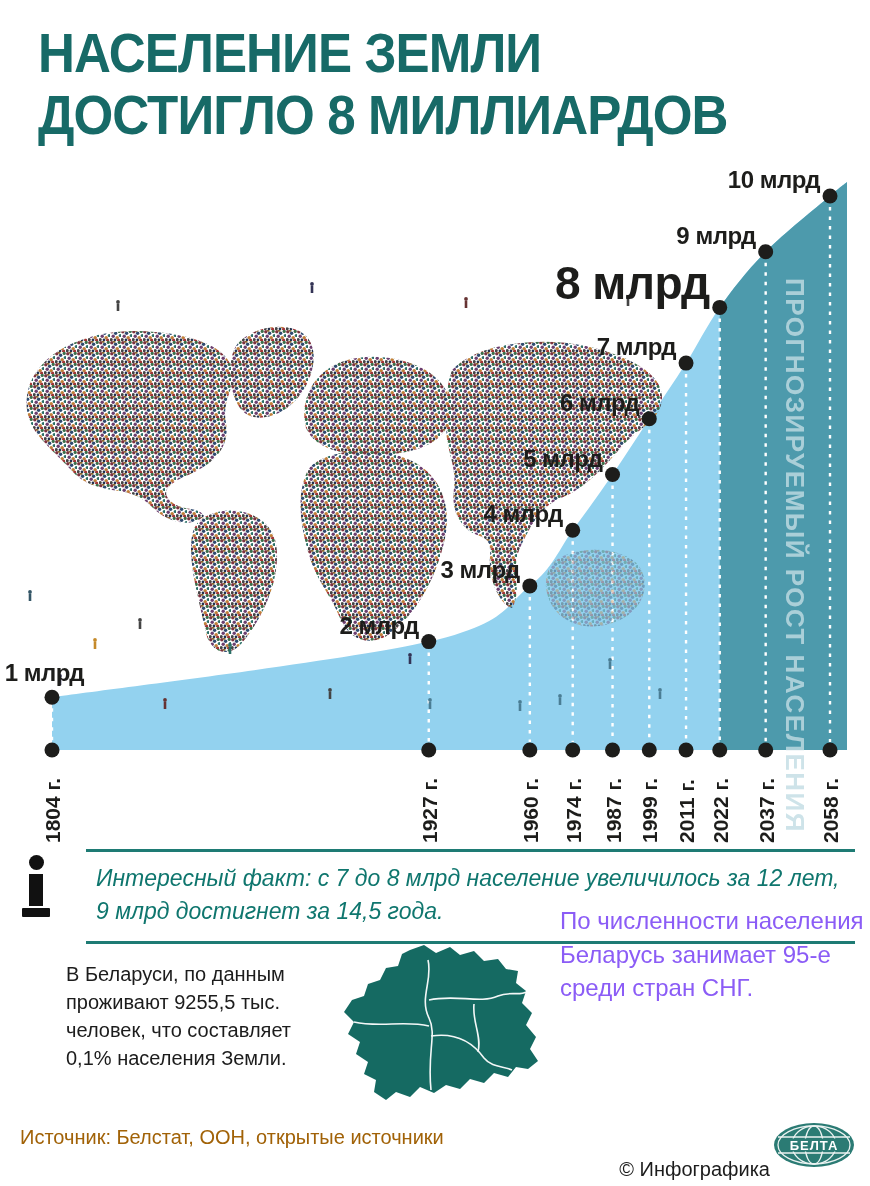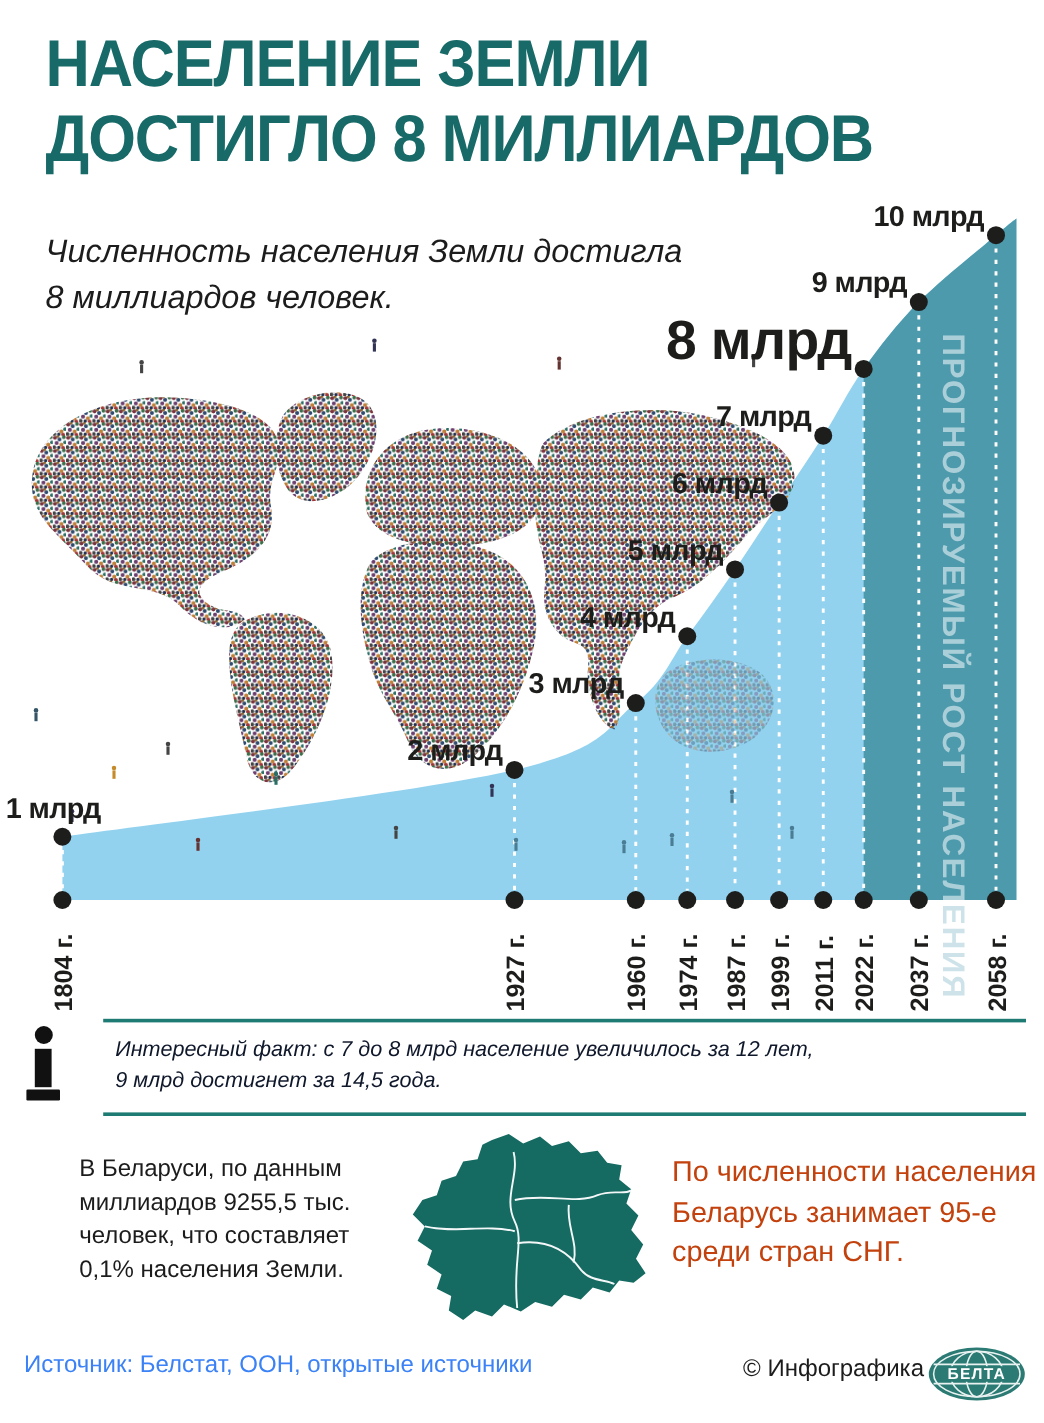--- a/index.html
+++ b/index.html
@@ -9,50 +9,46 @@
   .title{position:absolute;left:38px;top:22px;color:#176a67;font-weight:700;
          font-size:55px;line-height:1.13;letter-spacing:-1px;white-space:nowrap;
          transform:scaleX(.93);transform-origin:left top;}
   
   .subtitle{position:absolute;left:38px;top:190px;font-size:27px;font-style:italic;
             color:#1c1c1c;line-height:1.45;}
   
   #chart-svg{position:absolute;left:0;top:0;}
   
   .fact{position:absolute;left:86px;top:849px;width:759px;border-top:3px solid #1e7b74;
-        border-bottom:3px solid #1e7b74;padding:10px 0 14px 10px;font-size:18px;
-        font-style:italic;font-weight:500;color:#0f172a;line-height:1.42;}
+        border-bottom:3px solid #1e7b74;padding:10px 0 14px 10px;font-size:23px;
+        font-style:italic;font-weight:500;color:#0f766e;line-height:1.42;}
   .i-icon{position:absolute;left:22px;top:855px;width:28px;height:64px;}
   .i-icon .dot{width:15px;height:15px;border-radius:50%;background:#111;margin:0 auto 4px auto;}
   .i-icon .stem{width:14px;height:32px;background:#111;margin:0 auto;}
   .i-icon .base{width:28px;height:9px;background:#111;margin-top:2px;border-radius:1px;}
   
   .bel-left{position:absolute;left:66px;top:960px;font-size:20px;color:#1c1c1c;line-height:1.4;}
-  .bel-right{position:absolute;left:560px;top:960px;font-size:24px;color:#c2410c;line-height:1.4;}
+  .bel-right{position:absolute;left:560px;top:904px;font-size:24px;color:#8b5cf6;line-height:1.4;}
   .bel-left b,.bel-right b{font-weight:400;}
   #belarus-map{position:absolute;left:332px;top:940px;}
   
-  .source{position:absolute;left:20px;top:1126px;font-size:20px;color:#3b82f6;}
-  .credit{position:absolute;left:560px;top:1130px;width:210px;text-align:right;font-size:20px;color:#1c1c1c;}
+  .source{position:absolute;left:20px;top:1126px;font-size:20px;color:#a16207;}
+  .credit{position:absolute;left:560px;top:1158px;width:210px;text-align:right;font-size:20px;color:#1c1c1c;}
   #belta-logo{position:absolute;left:772px;top:1120px;}
 </style>
 </head>
 <body>
 
 <div class="page">
 
   <div class="title">
     <div>НАСЕЛЕНИЕ ЗЕМЛИ</div>
     <div>ДОСТИГЛО 8 МИЛЛИАРДОВ</div>
   </div>
 
-  <div class="subtitle">
-    <div>Численность населения Земли достигла</div>
-    <div>8 миллиардов человек.</div>
-  </div>
 
   <svg id="chart-svg" width="870" height="870" viewBox="0 0 870 870">
     <defs>
       <pattern id="crowd" width="11" height="11" patternUnits="userSpaceOnUse">
         <circle cx="1.8" cy="1.8" r="1.7" fill="#7c3340"></circle>
         <circle cx="5.6" cy="3.2" r="1.7" fill="#2e4a6e"></circle>
         <circle cx="9.2" cy="1.4" r="1.6" fill="#3c6e49"></circle>
         <circle cx="3.2" cy="6.2" r="1.7" fill="#6b3e6e"></circle>
         <circle cx="7.2" cy="7.6" r="1.7" fill="#c08038"></circle>
         <circle cx="10.2" cy="5.6" r="1.5" fill="#2a6e66"></circle>
@@ -201,21 +197,21 @@
     <div class="stem"></div>
     <div class="base"></div>
   </div>
   <div class="fact">
       <div>Интересный факт: с 7 до 8 млрд население увеличилось за 12 лет,</div>
       <div>9 млрд достигнет за 14,5 года.</div>
     </div>
 
   <div class="bel-left">
       <div><span>В Беларуси, по данным</span></div>
-      <div><span>миллиардов </span><b>9255,5 тыс.</b></div>
+      <div><span>проживают </span><b>9255,5 тыс.</b></div>
       <div><b>человек, что составляет</b></div>
       <div><b>0,1% населения Земли.</b></div>
     </div>
 
   <svg id="belarus-map" width="220" height="174" viewBox="0 0 220 174">
     <path fill="#156a62" d="M78,10 L92,5 L104,13 L118,7 L128,15 L142,11 L152,21 L166,19 L174,29 L186,31 L184,43 L194,51
          L190,63 L200,73 L194,85 L204,97 L198,109 L206,121 L196,129 L184,127 L176,137 L162,133
          L152,143 L138,139 L128,149 L114,145 L102,153 L88,147 L78,157 L64,152 L54,160 L42,152
          L44,140 L32,134 L36,122 L24,114 L28,102 L16,94 L22,82 L12,72 L20,60 L32,56 L36,44
          L48,40 L54,28 L66,26 L70,14 Z"></path>

